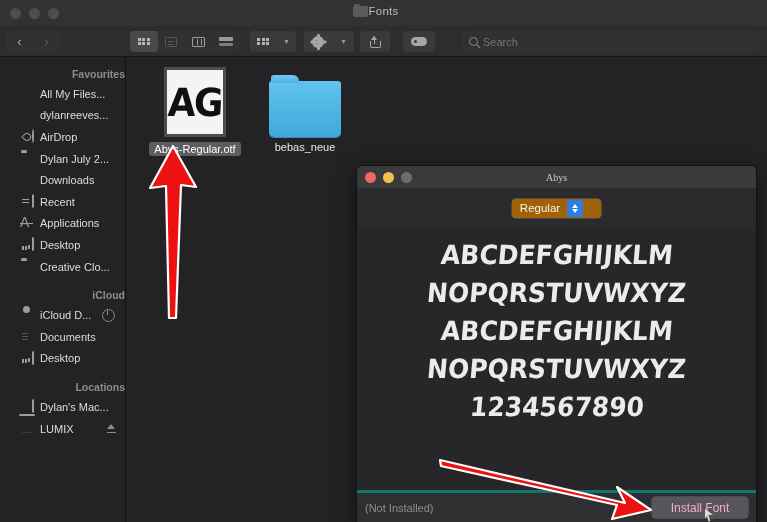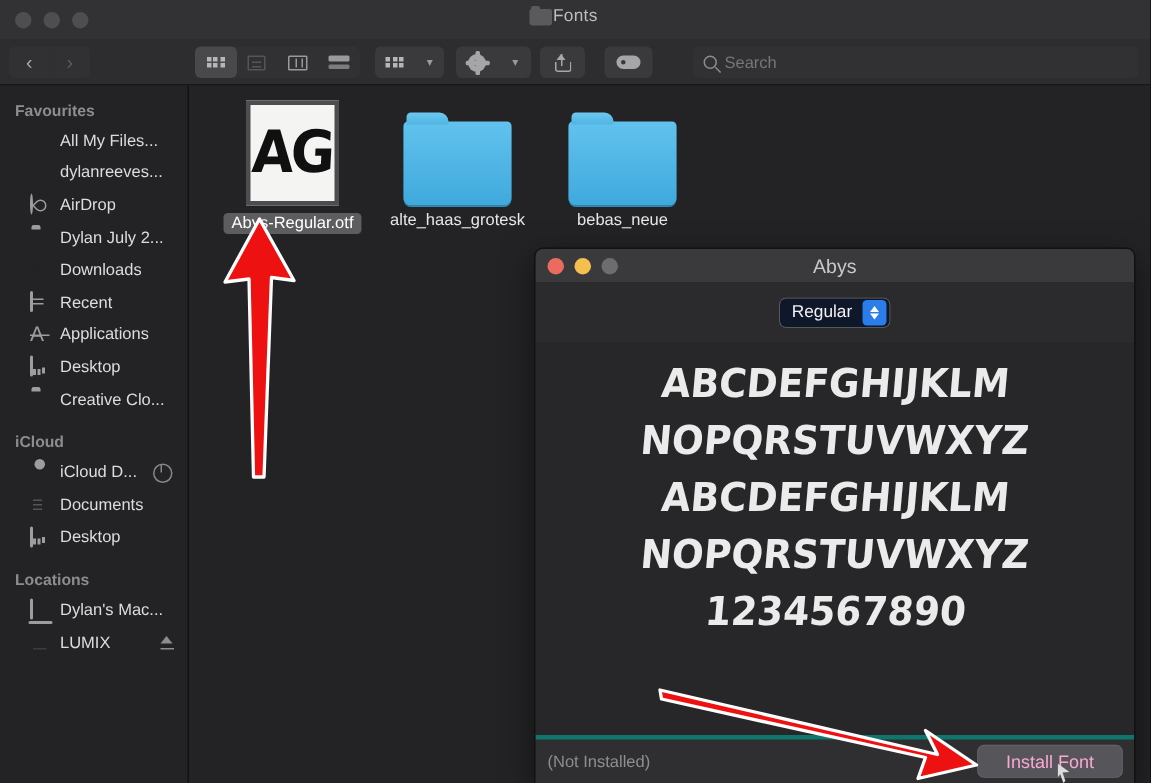--- a/index.html
+++ b/index.html
@@ -101,21 +101,21 @@
     display: flex; align-items: center; padding-left: 7px; gap: 5px;
   }
   .mag { width: 9px; height: 9px; border: 1.4px solid #8c8c8e; border-radius: 50%; position: relative; }
   .mag::after { content:""; position:absolute; right:-3.5px; bottom:-2.5px; width:5px; height:1.4px; background:#8c8c8e; transform: rotate(45deg); }
   .search-ph { font-size: 11px; color: #76767a; }
 
   
   .sidebar {
     position: absolute; left: 0; top: 57px; width: 126px; height: 465px;
     background: #232325; border-right: 1px solid #121213;
-    padding-top: 6px; overflow: hidden;
+    padding-top: 6px; overflow: hidden; text-align: right;
   }
   .sb-head { font-size: 10.5px; color: #8d8d90; padding: 5px 0 3px 10px; font-weight: 700; }
   .sb-item {
     display: flex; align-items: center; gap: 6px;
     height: 21.6px; padding-left: 20px;
     font-size: 11px; color: #ddddde; white-space: nowrap;
   }
   .sb-item .lbl { overflow: hidden; text-overflow: ellipsis; }
   .ic { width: 14px; height: 13px; flex: 0 0 14px; position: relative; }
   .ic-doc { background:#9d9da0; border-radius:1px 4px 1px 1px; width:10px; height:13px; margin-left:2px;}
@@ -195,26 +195,26 @@
   .fb-title {
     height: 22px; background: #3a3a3c; position: relative; display: flex; align-items: center;
   }
   .fb-traffic { display: flex; gap: 7px; margin-left: 8px; }
   .fb-tl { width: 11px; height: 11px; border-radius: 50%; }
   .fb-tl.red { background: #ec6a5f; }
   .fb-tl.yellow { background: #f5bf4f; }
   .fb-tl.grey { background: #6d6d70; }
   .fb-title-text {
     position: absolute; left: 0; right: 0; text-align: center;
-    font-size: 13px; color: #c9c9ca;
+    font-size: 10px; color: #c9c9ca; font-family: Liberation Serif, serif;
   }
   .fb-toolbar { height: 40px; background: #2b2b2d; display: flex; align-items: center; justify-content: center; }
   .popup {
     display: inline-flex; align-items: center; height: 19px;
-    background: #0f172a; border-radius: 4px; padding-left: 8px; padding-right: 2px;
+    background: #a16207; border-radius: 4px; padding-left: 8px; padding-right: 18px;
     box-shadow: 0 0 0 0.5px #6a6a6e;
   }
   .popup-label { font-size: 11.5px; color: #f2f2f3; margin-right: 7px; }
   .stepper {
     width: 16px; height: 17px; background: #2b7dea; border-radius: 3px;
     display: flex; flex-direction: column; align-items: center; justify-content: center; gap: 1px;
   }
   .stepper i { display:block; width:0;height:0;border-left:3.5px solid transparent;border-right:3.5px solid transparent; }
   .stepper i.up { border-bottom: 4px solid #fff; }
   .stepper i.dn { border-top: 4px solid #fff; }
@@ -404,26 +404,20 @@
 
         <div class="cell">
           <div class="icon-wrap">
             <div class="font-thumb">
               <span class="ag">AG</span>
             </div>
           </div>
           <div><span class="cell-label selected">Abys-Regular.otf</span></div>
         </div>
 
-        <div class="cell">
-          <div class="icon-wrap">
-            <div class="folder-big"></div>
-          </div>
-          <div class="cell-label">alte_haas_grotesk</div>
-        </div>
 
         <div class="cell">
           <div class="icon-wrap">
             <div class="folder-big"></div>
           </div>
           <div class="cell-label">bebas_neue</div>
         </div>
 
 
       </div>

